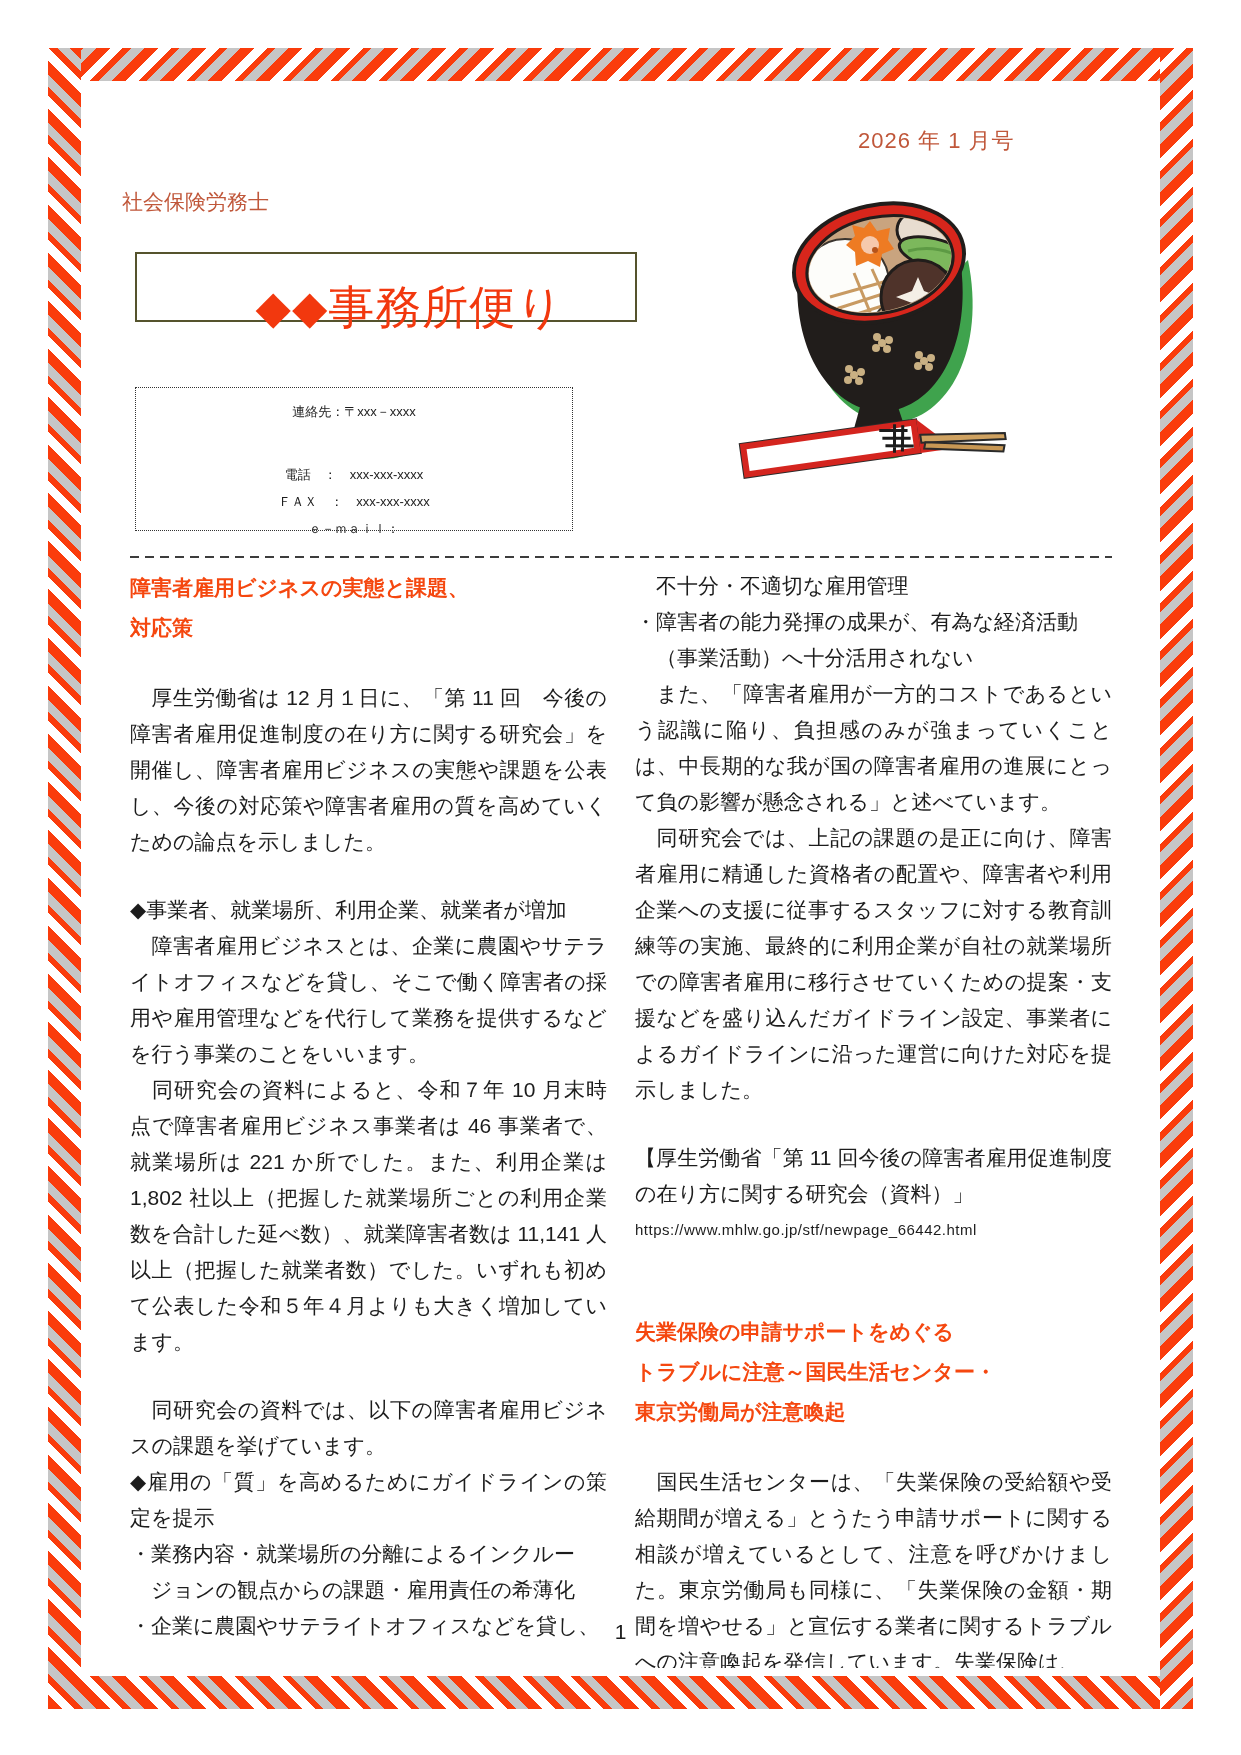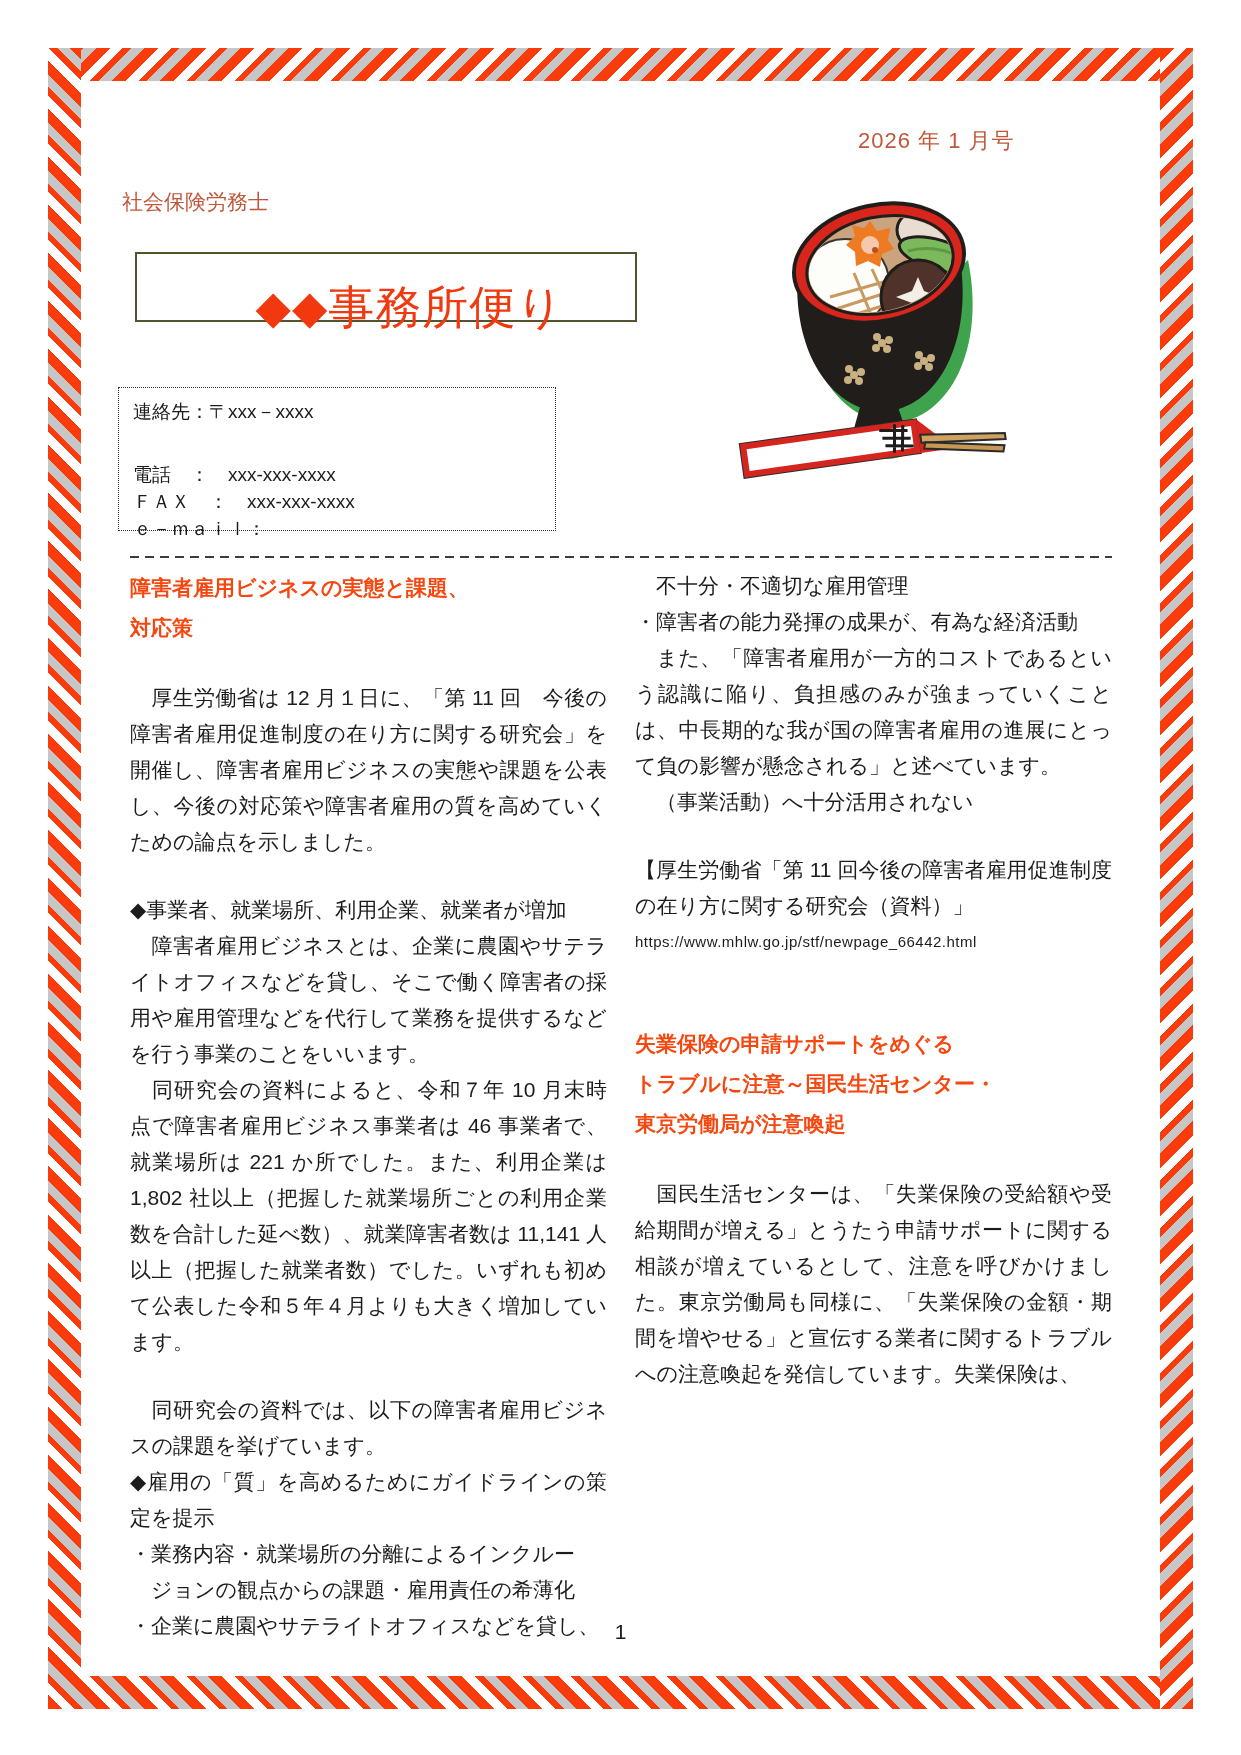--- a/index.html
+++ b/index.html
@@ -33,22 +33,22 @@
   .title-box{
     position:absolute;left:135px;top:252px;width:498px;height:66px;
     border:2px solid var(--box_border_olive);display:flex;align-items:center;justify-content:center;
   }
   .title-text{
     font-family:"Liberation Serif","DejaVu Serif",serif;
     font-size:46px;color:#f2380e;letter-spacing:1px;white-space:nowrap;transform:translateX(24px);margin-top:41px;
   }
   
   .contact-box{
-    position:absolute;left:118px;top:387px;width:438px;height:144px;
-    border:1px dotted #333;padding:10px 14px;box-sizing:border-box;font-size:19px;line-height:27px;
+    position:absolute;left:135px;top:387px;width:438px;height:144px;
+    border:1px dotted #333;padding:10px 14px;box-sizing:border-box;font-size:13px;line-height:27px;text-align:center;
   }
   .contact-spacer{height:36px;}
   
   .illustration{position:absolute;left:712px;top:185px;width:305px;height:295px;}
   .illustration svg{width:100%;height:100%;}
   
   .dashed-rule{
     position:absolute;left:130px;top:556px;width:982px;height:2px;
     background:repeating-linear-gradient(90deg,#3c3c3c 0 9px,transparent 9px 15px);
   }
@@ -176,22 +176,23 @@
         <div class="blk b-p">　同研究会の資料では、以下の障害者雇用ビジネスの課題を挙げています。</div>
         <div class="blk b-p">◆雇用の「質」を高めるためにガイドラインの策定を提示</div>
         <div class="blk b-p">・業務内容・就業場所の分離によるインクルー</div>
         <div class="blk b-p">　ジョンの観点からの課題・雇用責任の希薄化</div>
         <div class="blk b-p">・企業に農園やサテライトオフィスなどを貸し、</div>
       </div>
     <div class="col">
 
     <div class="blk b-p">　不十分・不適切な雇用管理</div>
         <div class="blk b-p">・障害者の能力発揮の成果が、有為な経済活動</div>
+        <div class="blk b-p">　（事業活動）へ十分活用されない</div>
         <div class="blk b-p">　また、「障害者雇用が一方的コストであるという認識に陥り、負担感のみが強まっていくことは、中長期的な我が国の障害者雇用の進展にとって負の影響が懸念される」と述べています。</div>
-        <div class="blk b-p">　（事業活動）へ十分活用されない</div>
+        <div class="blk b-p">　同研究会では、上記の課題の是正に向け、障害者雇用に精通した資格者の配置や、障害者や利用企業への支援に従事するスタッフに対する教育訓練等の実施、最終的に利用企業が自社の就業場所での障害者雇用に移行させていくための提案・支援などを盛り込んだガイドライン設定、事業者によるガイドラインに沿った運営に向けた対応を提示しました。</div>
         <div class="blk b-gap"></div>
         <div class="blk b-p">【厚生労働省「第 11 回今後の障害者雇用促進制度の在り方に関する研究会（資料）」</div>
         <div class="blk b-url">https://www.mhlw.go.jp/stf/newpage_66442.html</div>
         <div class="blk b-gap"></div>
         <div class="blk b-gap"></div>
         <div class="blk b-h">失業保険の申請サポートをめぐる
 トラブルに注意～国民生活センター・
 東京労働局が注意喚起</div>
         <div class="blk b-gap"></div>
         <div class="blk b-p">　国民生活センターは、「失業保険の受給額や受給期間が増える」とうたう申請サポートに関する相談が増えているとして、注意を呼びかけました。東京労働局も同様に、「失業保険の金額・期間を増やせる」と宣伝する業者に関するトラブルへの注意喚起を発信しています。失業保険は、</div>

